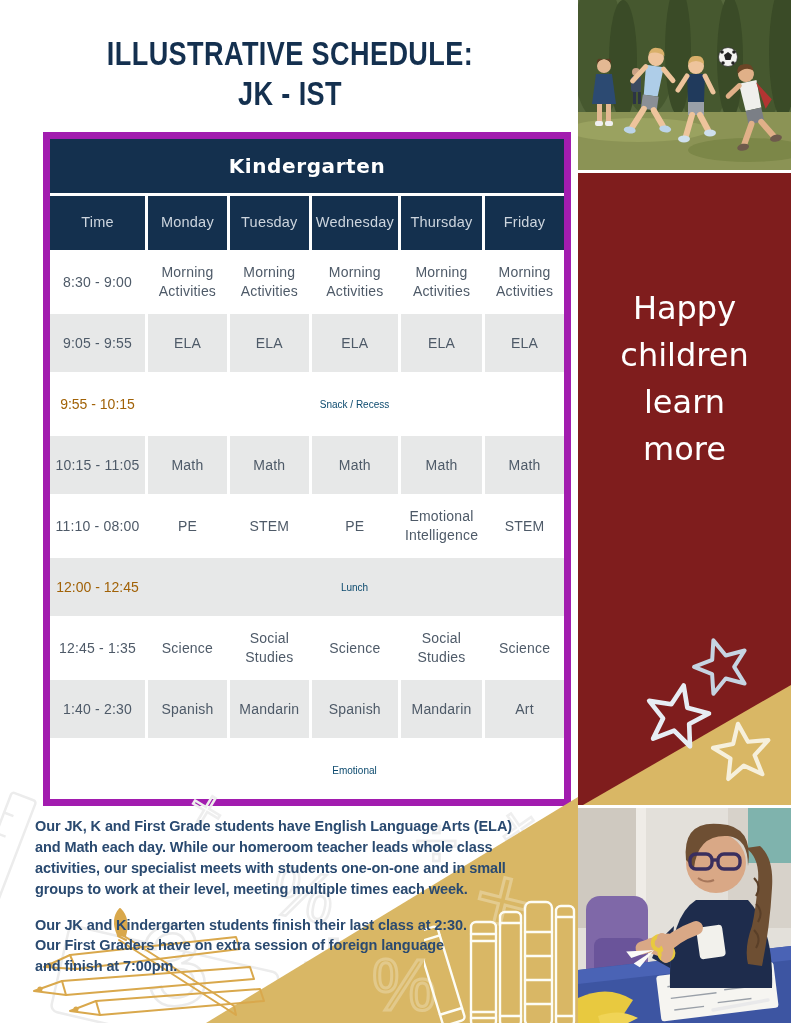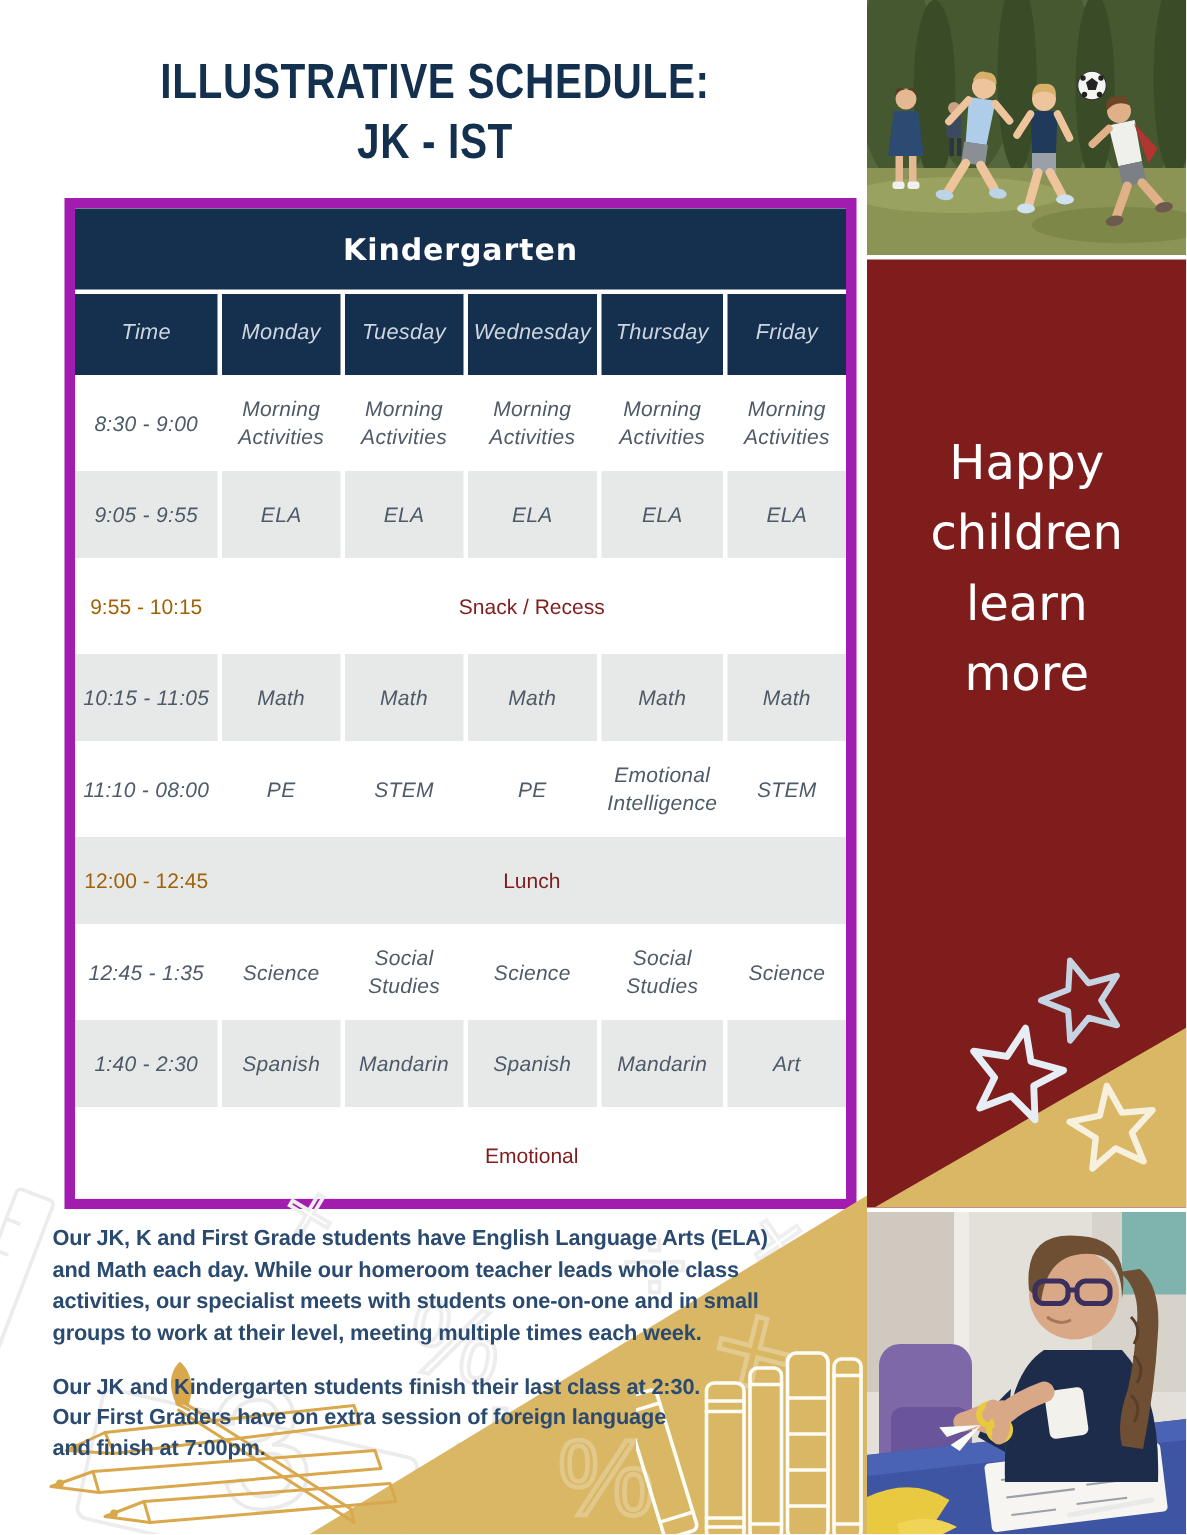--- a/index.html
+++ b/index.html
@@ -13,29 +13,29 @@
 
   
   .table-wrap{position:absolute;left:43px;top:132px;width:514px;border:7px solid #a21caf;
               background:#fff;}
   .grid{display:grid;grid-template-columns:95px repeat(5,1fr);grid-auto-rows:58px;
         grid-template-rows:54px 54px;gap:3px;background:#fff;}
   .tbl-title{grid-column:1/-1;background:#14304e;color:#ffffff;display:flex;align-items:center;
              justify-content:center;font-family:"DejaVu Sans",sans-serif;font-weight:bold;
              font-size:20px;letter-spacing:.6px;}
   .cell{display:flex;align-items:center;justify-content:center;text-align:center;
-        font-size:14px;color:#4e5a68;letter-spacing:.2px;padding:0 4px;line-height:1.35;font-style:italic;}
+        font-size:14px;color:#4e5a68;letter-spacing:.2px;padding:0 4px;line-height:1.35;}
   .col-head{background:#14304e;color:#cdd5de;font-size:14.5px;}
   .white{background:#ffffff;}
   .gray{background:#e7e8e8;}
   .span-cell{grid-column:1/-1;position:relative;}
   .span-time{position:absolute;left:0;top:0;bottom:0;width:95px;display:flex;align-items:center;
              justify-content:center;font-size:14px;color:#a16207;}
   .span-label{position:absolute;left:95px;right:0;top:0;bottom:0;display:flex;align-items:center;
-              justify-content:center;font-size:14px;color:#7f1d1d;}
+              justify-content:center;font-size:10px;color:#0c4a6e;}
 
   
   .notes{position:absolute;left:35px;top:816px;width:492px;color:#2a4a70;font-size:14.5px;
          line-height:1.44;letter-spacing:-.1px;z-index:6;}
   .notes p{margin:0 0 15px 0;white-space:pre-line;font-weight:bold;}
 
   
   .sidebar-photo-top{position:absolute;left:578px;top:0;width:213px;height:170px;overflow:hidden;}
   .navy-panel{position:absolute;left:578px;top:173px;width:213px;height:632px;background:#7f1d1d;
               overflow:hidden;}

